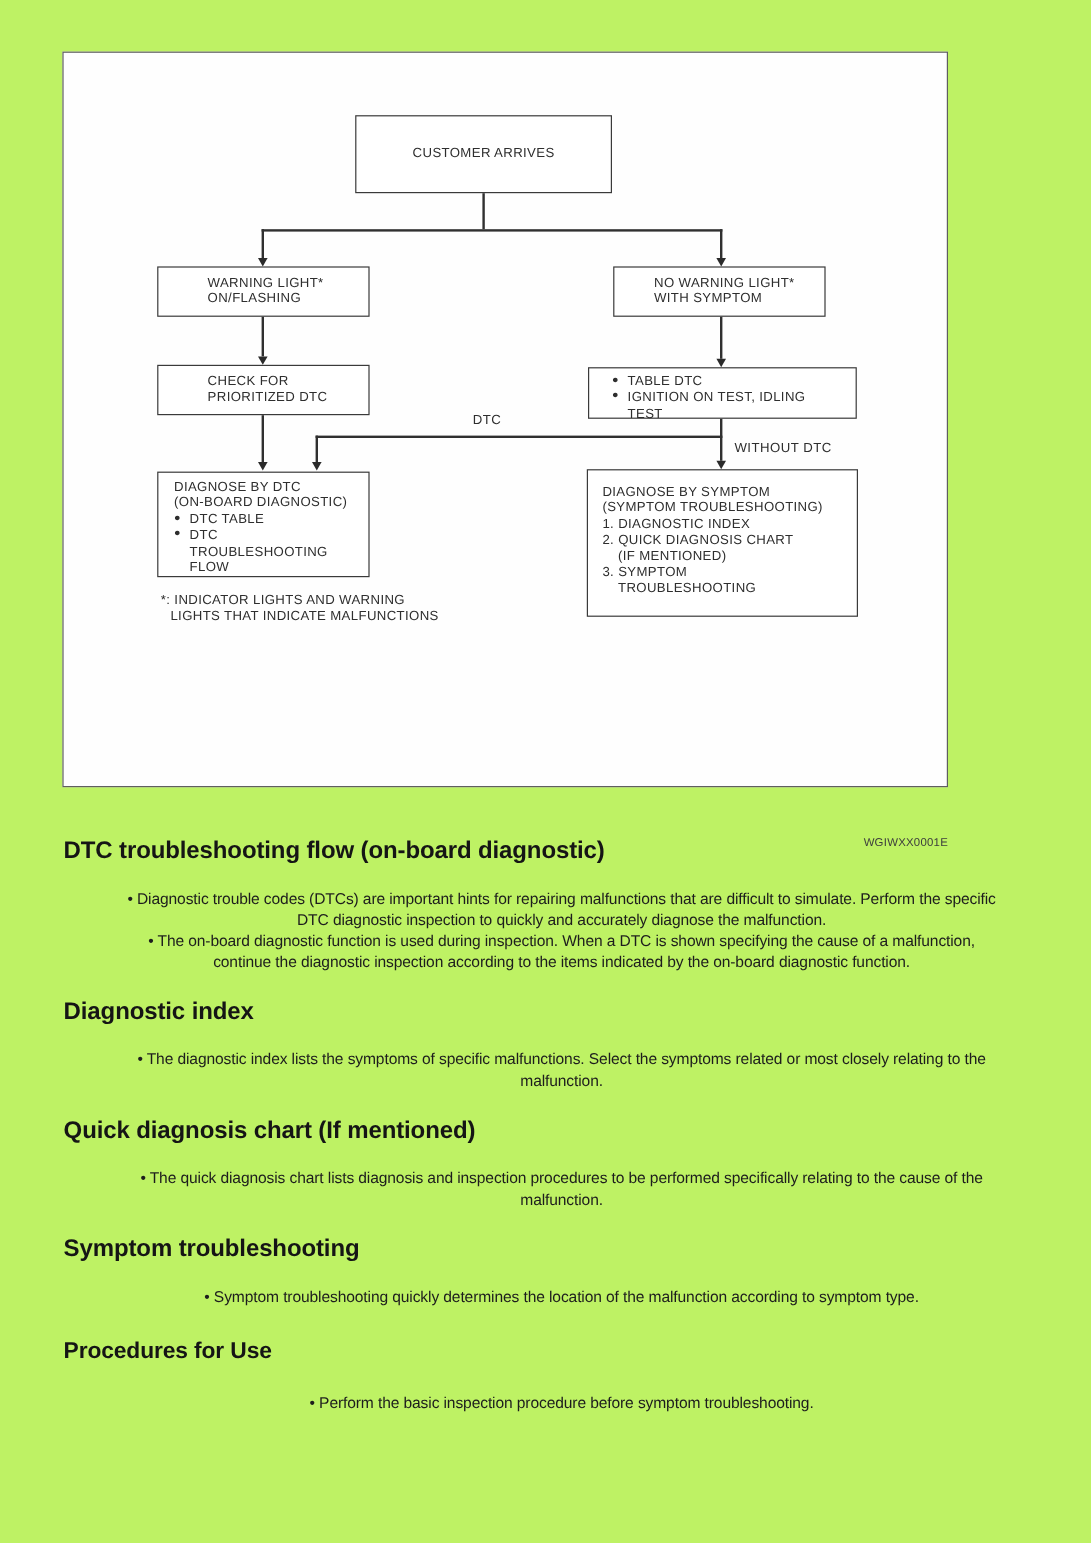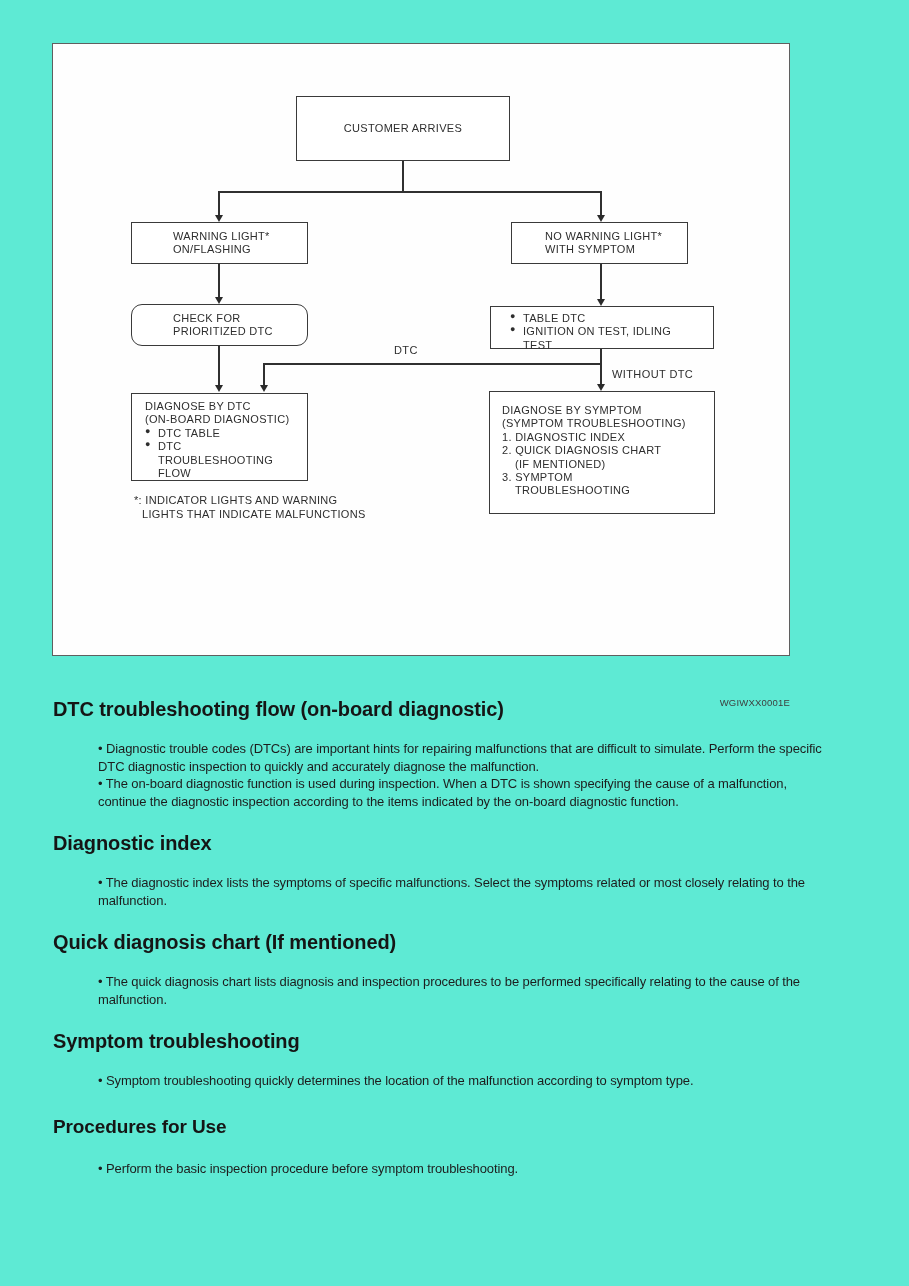--- a/index.html
+++ b/index.html
@@ -4,21 +4,21 @@
 <style>
   * { box-sizing: border-box; margin: 0; padding: 0; }
   html, body { background: #ffffff; }
   body {
     width: 909px; height: 1286px;
     font-family: "Liberation Sans", sans-serif;
     color: #2a2a2a;
     position: relative;
     overflow: hidden;
   }
-  .page { position: absolute; inset: 0; background: #5eead4; }
+  .page { position: absolute; inset: 0; background: #bef264; }
 
   
   .figure-frame {
     position: absolute; left: 52px; top: 43px;
     width: 738px; height: 613px;
     border: 1.5px solid #5f5f5f;
     background: #fefefe;
   }
   .fc-box {
     position: absolute;
@@ -28,21 +28,21 @@
     line-height: 13.4px;
     letter-spacing: 0.3px;
     color: #2e2e2e;
     white-space: nowrap;
   }
   .fc-box .line { white-space: nowrap; }
   .box-customer { left: 243px; top: 52px; width: 214px; height: 65px;
                   display: flex; align-items: center; justify-content: center; }
   .box-warning  { left: 78px;  top: 178px; width: 177px; height: 42px; padding: 7px 0 0 41px; }
   .box-nowarn   { left: 458px; top: 178px; width: 177px; height: 42px; padding: 7px 0 0 33px; }
-  .box-checkpri { left: 78px;  top: 260px; width: 177px; height: 42px; padding: 7px 0 0 41px; border-radius: 11px; }
+  .box-checkpri { left: 78px;  top: 260px; width: 177px; height: 42px; padding: 7px 0 0 41px; }
   .box-checkdtc { left: 437px; top: 262px; width: 224px; height: 43px; padding: 5px 6px 0 19px; }
   .box-diagdtc  { left: 78px;  top: 349px; width: 177px; height: 88px; padding: 6px 4px 0 13px; }
   .box-diagsym  { left: 436px; top: 347px; width: 226px; height: 123px; padding: 12px 6px 0 12px; }
 
   .fc-li { position: relative; padding-left: 13px; }
   .fc-li .blt { position: absolute; left: 0; top: -2px; font-size: 9px; }
   .indent2 { padding-left: 13px; }
 
   .vline { position: absolute; width: 2px; background: #303030; }
   .hline { position: absolute; height: 2px; background: #303030; }
@@ -93,21 +93,21 @@
   .content { position: absolute; left: 53px; top: 700px; width: 800px; }
   .content h3 {
     font-size: 20px; font-weight: bold; line-height: 18px;
     letter-spacing: -0.1px; color: #151515; margin-top: 24px;
   }
   .content h3:first-child { margin-top: 0; }
   .content h2 {
     font-size: 19px; font-weight: bold; line-height: 22px;
     letter-spacing: -0.1px; color: #151515; margin-top: 26px;
   }
-  .para { margin: 22px 0 0 45px; width: 740px; }
+  .para { margin: 22px 0 0 45px; width: 740px; text-align: center; }
   .para p {
     font-size: 13px; line-height: 17.5px; letter-spacing: -0.1px; color: #1d1d1d;
   }
 </style>
 </head>
 <body>
 
 <div class="page">
 
   <div class="figure-frame">

